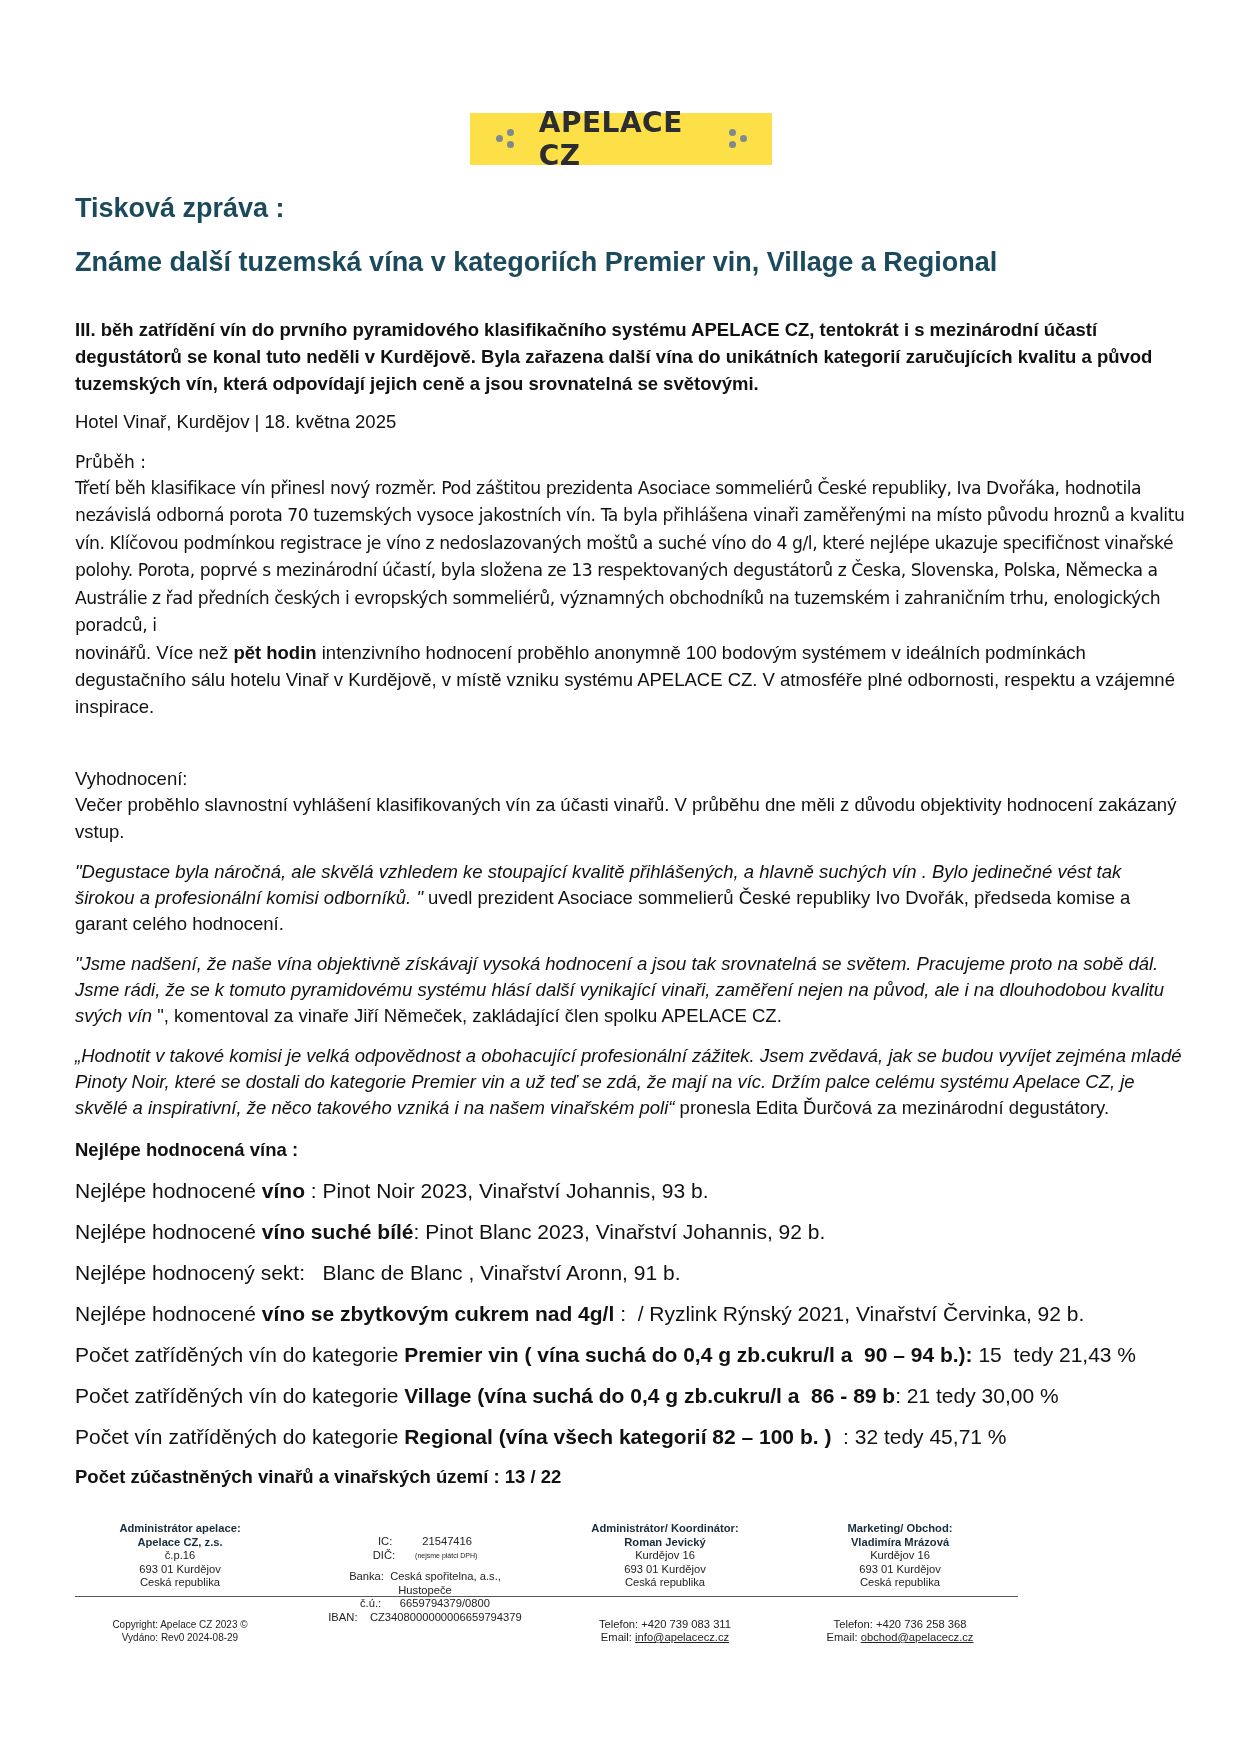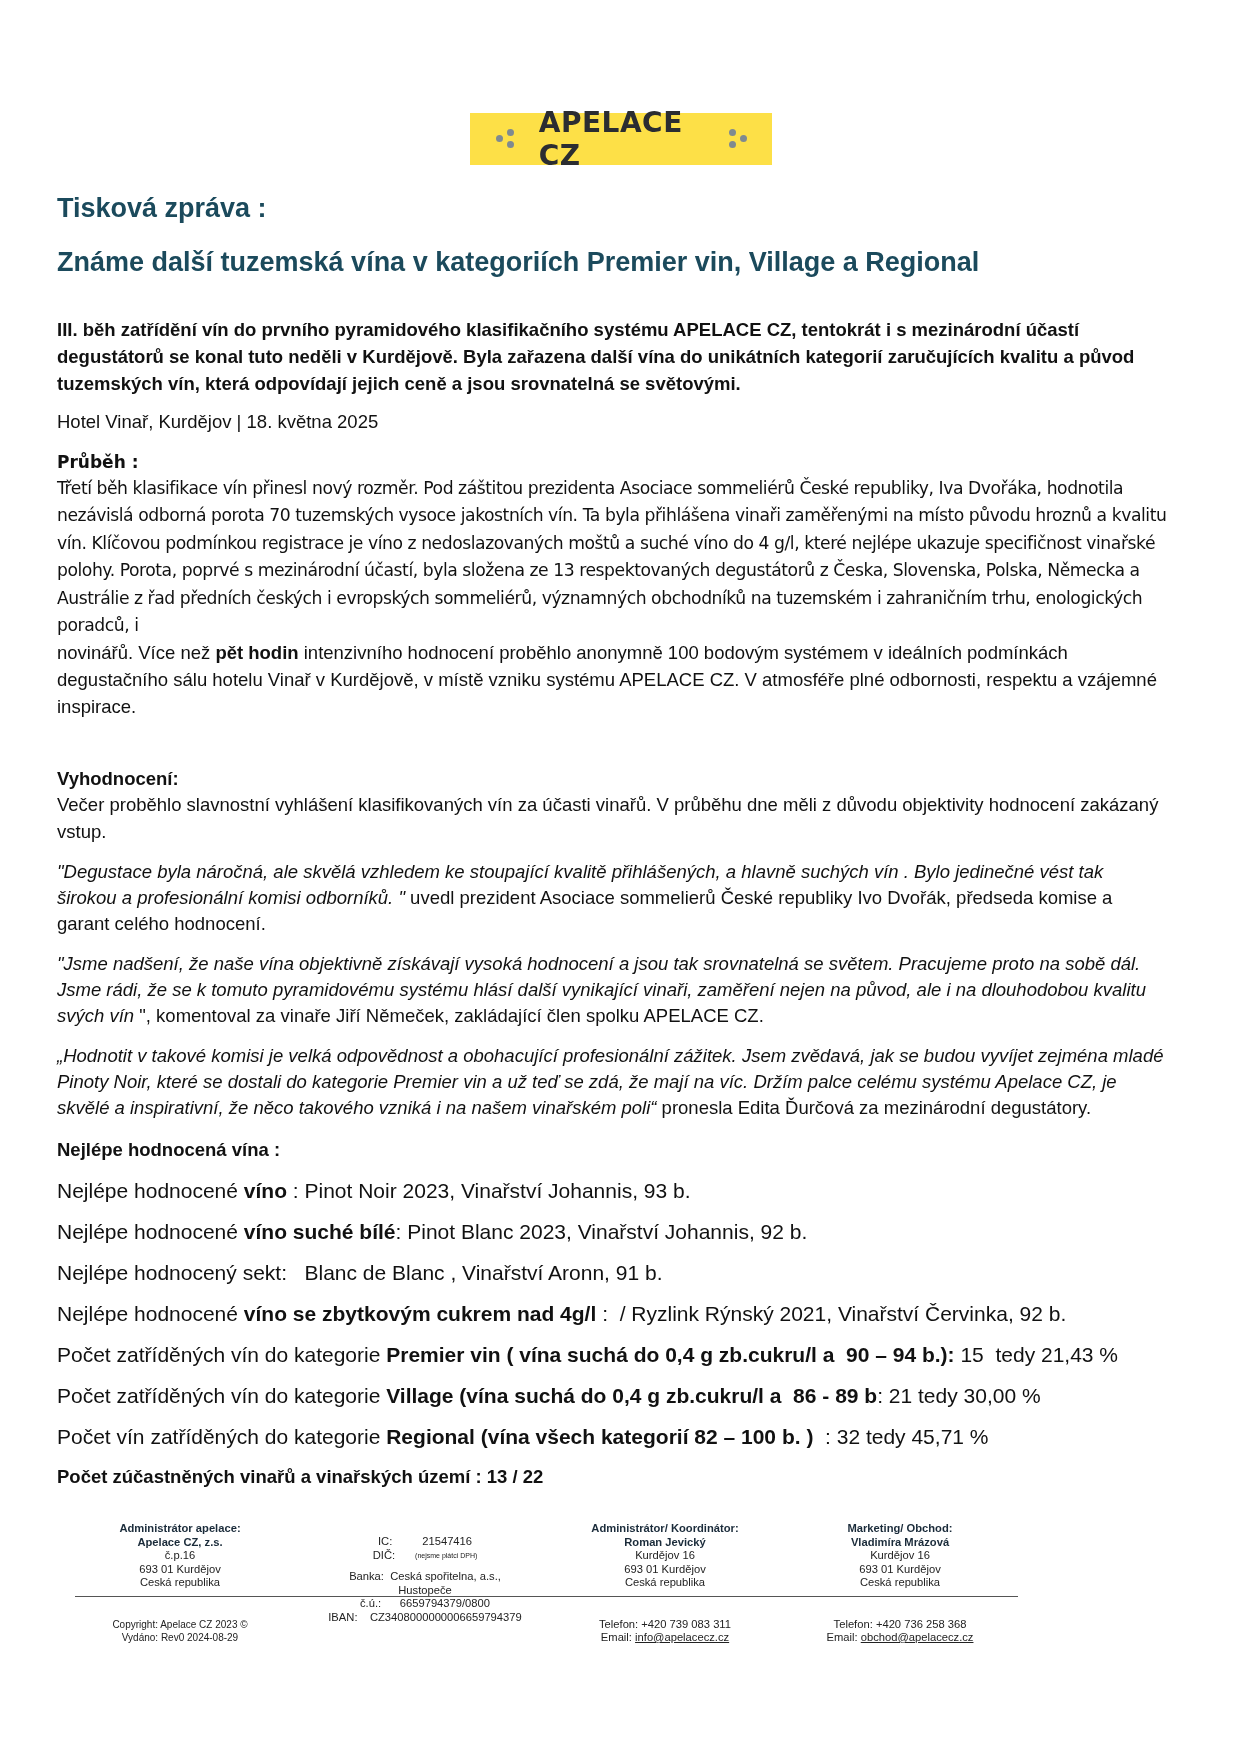--- a/index.html
+++ b/index.html
@@ -47,21 +47,21 @@
     .logo-dots.right span:nth-child(3) { left: 11px; top: 8px; }
     .logo-text {
       font-family: "DejaVu Sans", sans-serif;
       font-size: 28px;
       font-weight: bold;
       color: #2b2d31;
       letter-spacing: 0.5px;
     }
     .content {
       position: absolute;
-      left: 57px;
+      left: 75px;
       top: 188px;
       width: 1100px;
     }
     .h-title {
       font-size: 27px;
       font-weight: bold;
       color: #1b4a5c;
       margin: 0;
       line-height: 40px;
     }
@@ -80,41 +80,41 @@
       width: 1100px;
     }
     .dateline {
       font-size: 18.5px;
       margin: 12px 0 0 0;
       line-height: 26px;
     }
     .section-head-calibri {
       font-family: "DejaVu Sans", sans-serif;
       font-size: 17px;
-      font-weight: bold;
+      font-weight: normal;
       margin: 14px 0 0 0;
       line-height: 26px;
     }
     .body-calibri {
       font-family: "DejaVu Sans", sans-serif;
       font-size: 17.2px;
       line-height: 27.4px;
       margin: 0;
       width: 1110px;
       letter-spacing: -0.45px;
     }
     .body-arial {
       font-size: 18.5px;
       line-height: 27px;
       margin: 0;
       width: 1110px;
     }
     .section-head {
       font-size: 18.5px;
-      font-weight: bold;
+      font-weight: normal;
       margin: 46px 0 0 0;
       line-height: 25px;
     }
     .quote {
       font-size: 18.5px;
       line-height: 26px;
       margin: 14px 0 0 0;
       width: 1110px;
     }
     .quote i { font-style: italic; }

